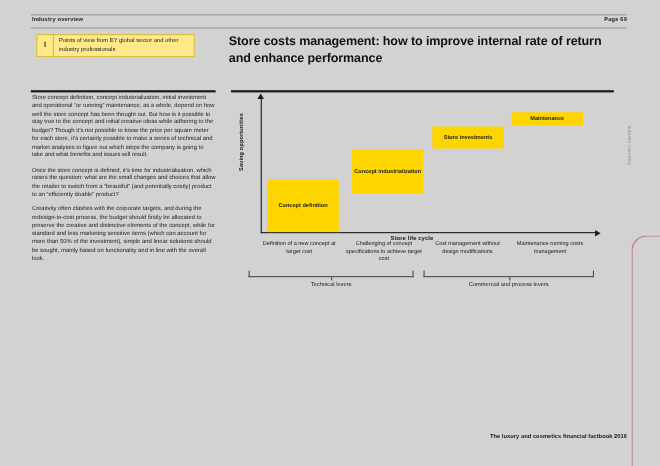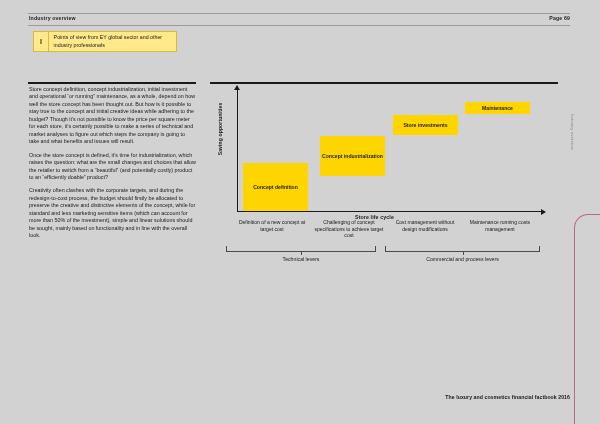--- a/index.html
+++ b/index.html
@@ -273,20 +273,21 @@
   <div class="top-rule2"></div>
   <div class="breadcrumb">Industry overview</div>
   <div class="page-number">Page 69</div>
 
   <div class="callout">
     <div class="callout-bar">I</div>
     <div class="callout-divider"></div>
     <div class="callout-text">Points of view from EY global sector and other industry professionals</div>
   </div>
 
+  <div class="doc-title">Store costs management: how to improve internal rate of return and enhance performance</div>
 
   <div class="body-rule"></div>
   <div class="body-col">
     <p>Store concept definition, concept industrialization, initial investment and operational “or running” maintenance, as a whole, depend on how well the store concept has been thought out. But how is it possible to stay true to the concept and initial creative ideas while adhering to the budget? Though it’s not possible to know the price per square meter for each store, it’s certainly possible to make a series of technical and market analyses to figure out which steps the company is going to take and what benefits and issues will result.</p>
     <p>Once the store concept is defined, it’s time for industrialization, which raises the question: what are the small changes and choices that allow the retailer to switch from a “beautiful” (and potentially costly) product to an “efficiently doable” product?</p>
     <p>Creativity often clashes with the corporate targets, and during the redesign-to-cost process, the budget should firstly be allocated to preserve the creative and distinctive elements of the concept, while for standard and less marketing sensitive items (which can account for more than 50% of the investment), simple and linear solutions should be sought, mainly based on functionality and in line with the overall look.</p>
   </div>
 
   <div class="chart-rule"></div>
   <div class="chart">

